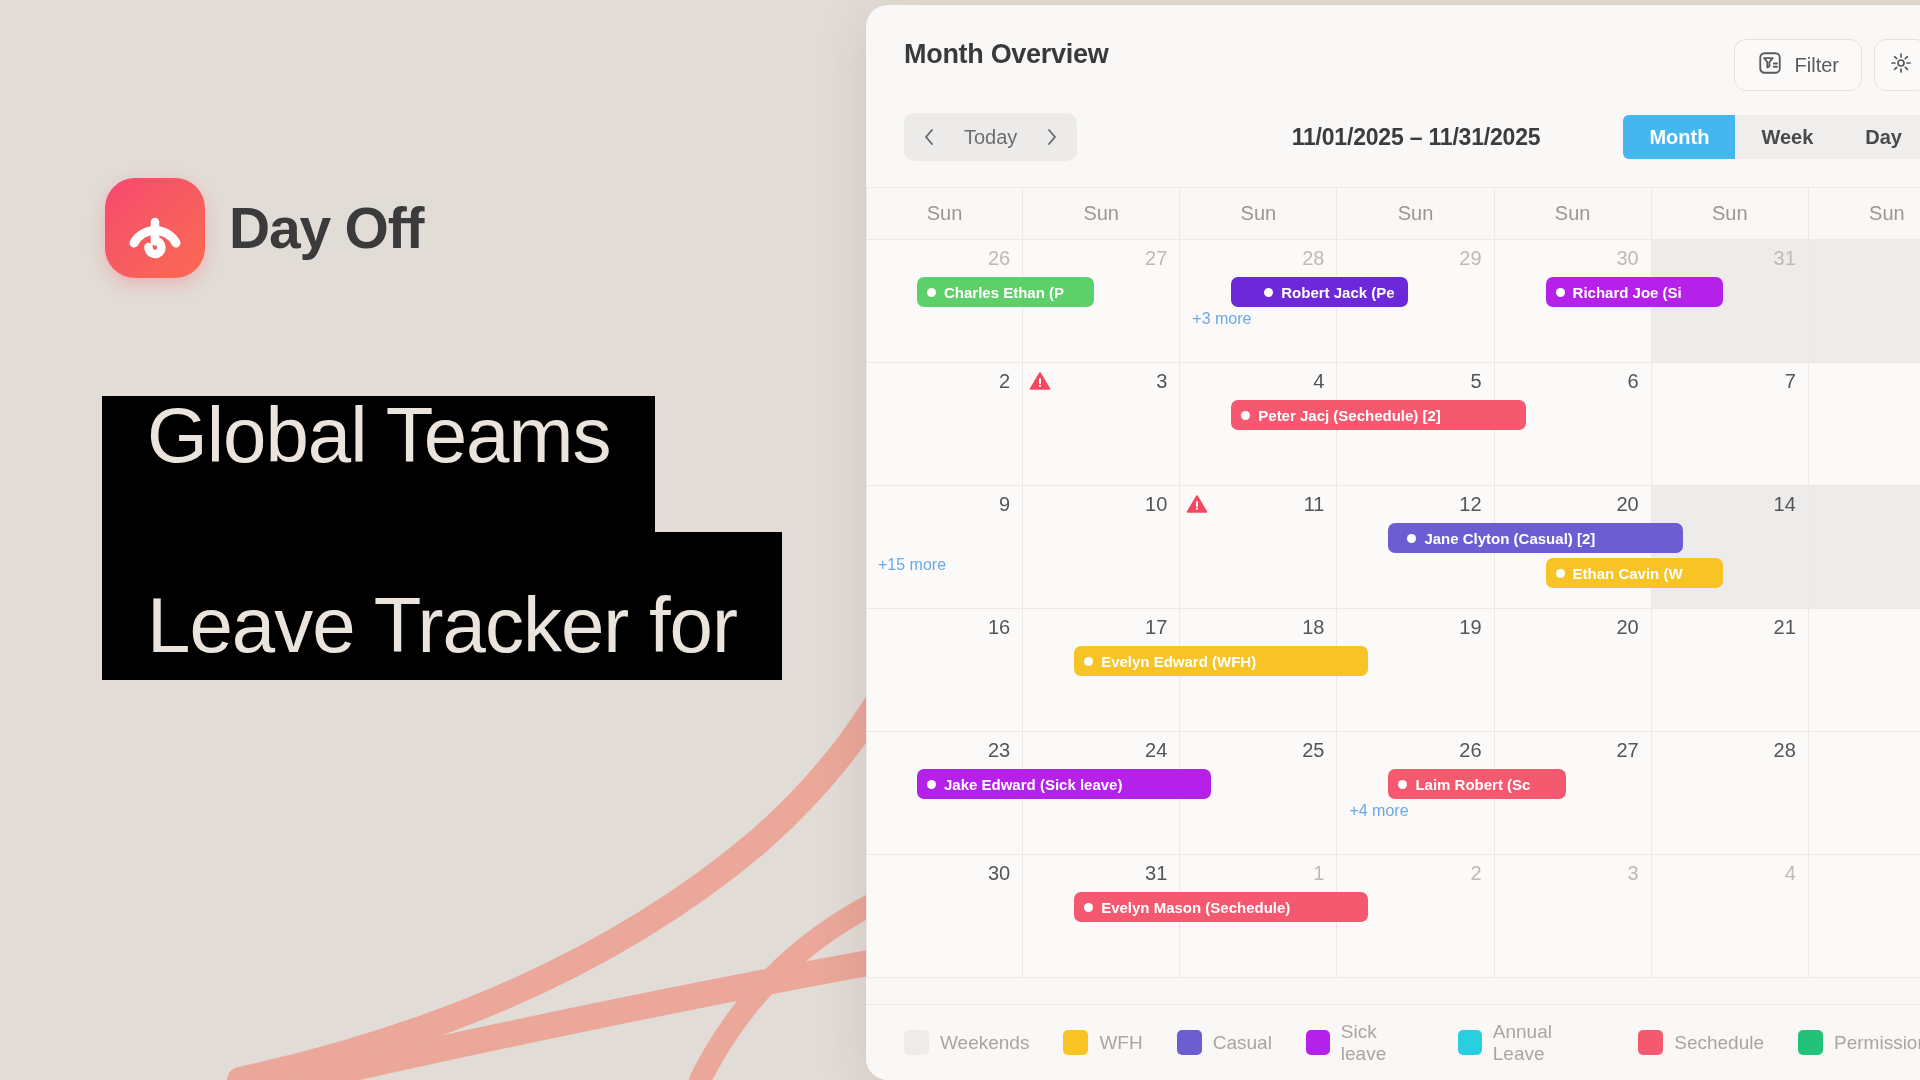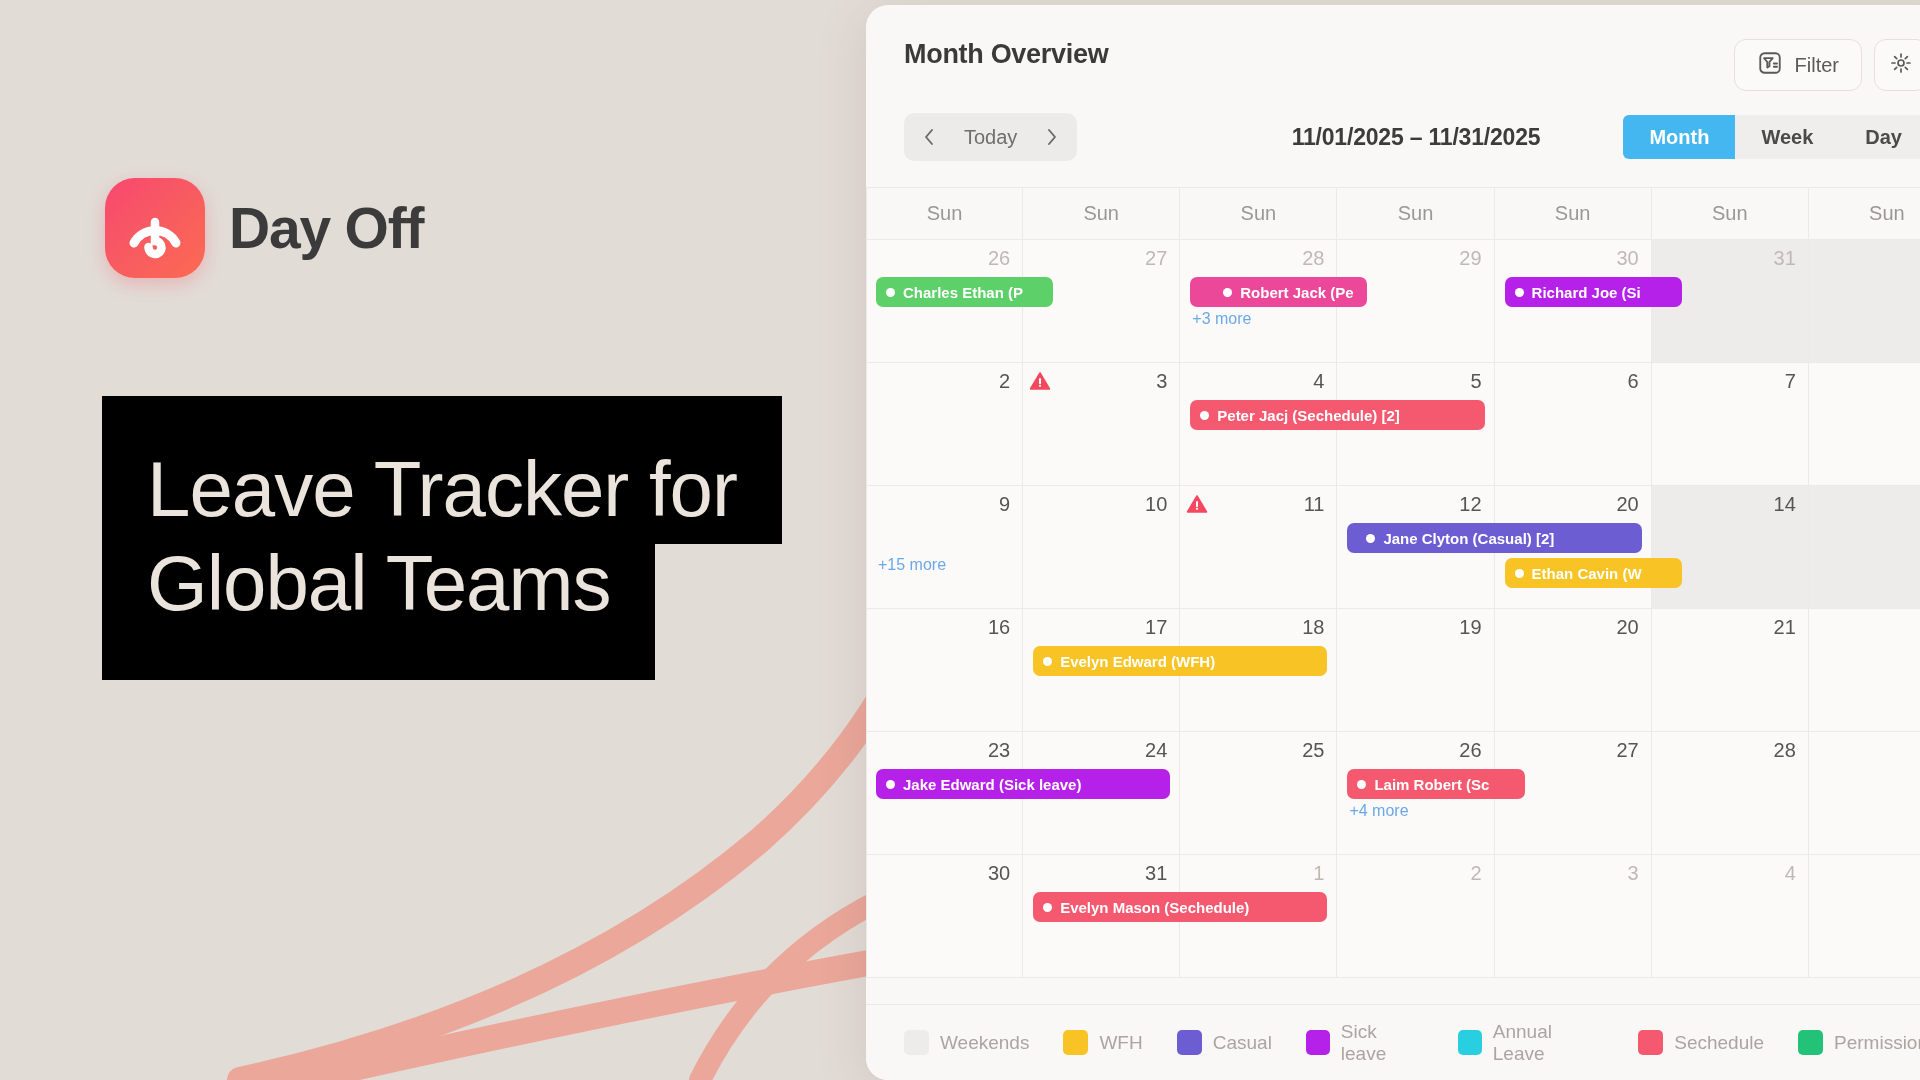--- a/index.html
+++ b/index.html
@@ -61,21 +61,21 @@
   .cell { border-right:1px solid #eceae8; border-bottom:1px solid #eceae8; position:relative; background:#fbfaf9; }
   .cell:first-child { border-left:1px solid #eceae8; }
   .cell.weekend { background:#eeecea; }
   .daynum { position:absolute; top:7px; right:12px; font-size:20px; color:#555; }
   .daynum.muted { color:#bdbab6; }
   .warn { position:absolute; top:8px; left:6px; width:22px; height:20px; }
 
   .evlayer { position:absolute; inset:0; pointer-events:none; }
   .event { position:absolute; height:30px; border-radius:7px; display:flex; align-items:center;
     gap:8px; padding:0 10px; color:#fff; font-size:15px; font-weight:700; white-space:nowrap;
-    overflow:hidden; pointer-events:auto; }
+    overflow:hidden; pointer-events:auto;margin-left:41px; }
   .event .dot { width:9px; height:9px; border-radius:50%; background:#fff; flex:0 0 auto; }
   .more { position:absolute; font-size:16px; color:#6aa9e9; pointer-events:auto; }
   .more b { font-weight:400; }
 
   
   .legend { position:absolute; left:0; right:0; bottom:0; height:76px; background:#faf8f6;
     border-top:1px solid #eceae8; display:flex; align-items:center; padding:0 38px; gap:34px; }
   .lg { display:flex; align-items:center; gap:11px; font-size:19px; color:#a9a6a2; }
   .sw { width:25px; height:25px; border-radius:5px; }
 </style>
@@ -94,22 +94,22 @@
   <div class="brand-mark">
     <svg width="66" height="66" viewBox="0 0 66 66" fill="none" aria-hidden="true">
       <path d="M12 48 A24 24 0 0 1 54 48" stroke="#fff" stroke-width="9" stroke-linecap="round" fill="none"></path>
       <path d="M33 27 L33 46 A6.5 6.5 0 1 1 26.5 52" stroke="#fff" stroke-width="8.5" stroke-linecap="round" fill="none"></path>
     </svg>
   </div>
   <div class="brand-name">Day Off</div>
 </div>
 
 <div class="headline">
+  <span class="hl-line hl-2">Global Teams</span>
   <span class="hl-line hl-1">Leave Tracker for</span>
-  <span class="hl-line hl-2">Global Teams</span>
 </div>
 
 <div class="panel">
 
   <div class="panel-head">
     <div class="panel-title">Month Overview</div>
     <div class="head-actions">
       <div class="icon-btn">
         <span>
           <svg width="26" height="26" viewBox="0 0 24 24" fill="none" stroke="#5a5a5a" stroke-width="1.7" stroke-linecap="round" stroke-linejoin="round">
@@ -182,21 +182,21 @@
           </div>
           <div class="cell weekend">
             <div class="daynum muted">31</div>
           </div>
           <div class="cell weekend"></div>
           <div class="evlayer">
             <div class="event" style="background: rgb(94, 208, 106); left: calc(0% + 10px); width: calc(14.2857% + 20px); top: 37px;">
               <span class="dot"></span>
               <span>Charles Ethan (P</span>
             </div>
-            <div class="event" style="background: #ec4899; left: calc(28.5714% + 10px); width: calc(14.2857% + 20px); top: 37px; padding-left: 33px;">
+            <div class="event" style="background: #6d28d9; left: calc(28.5714% + 10px); width: calc(14.2857% + 20px); top: 37px; padding-left: 33px;">
               <span class="dot"></span>
               <span>Robert Jack (Pe</span>
             </div>
             <div class="event" style="background: rgb(181, 33, 232); left: calc(57.1429% + 10px); width: calc(14.2857% + 20px); top: 37px;">
               <span class="dot"></span>
               <span>Richard Joe (Si</span>
             </div>
             <div class="more" style="left: calc(28.5714% + 12px); top: 70px;">+<b>3 more</b></div>
           </div>
         </div>

